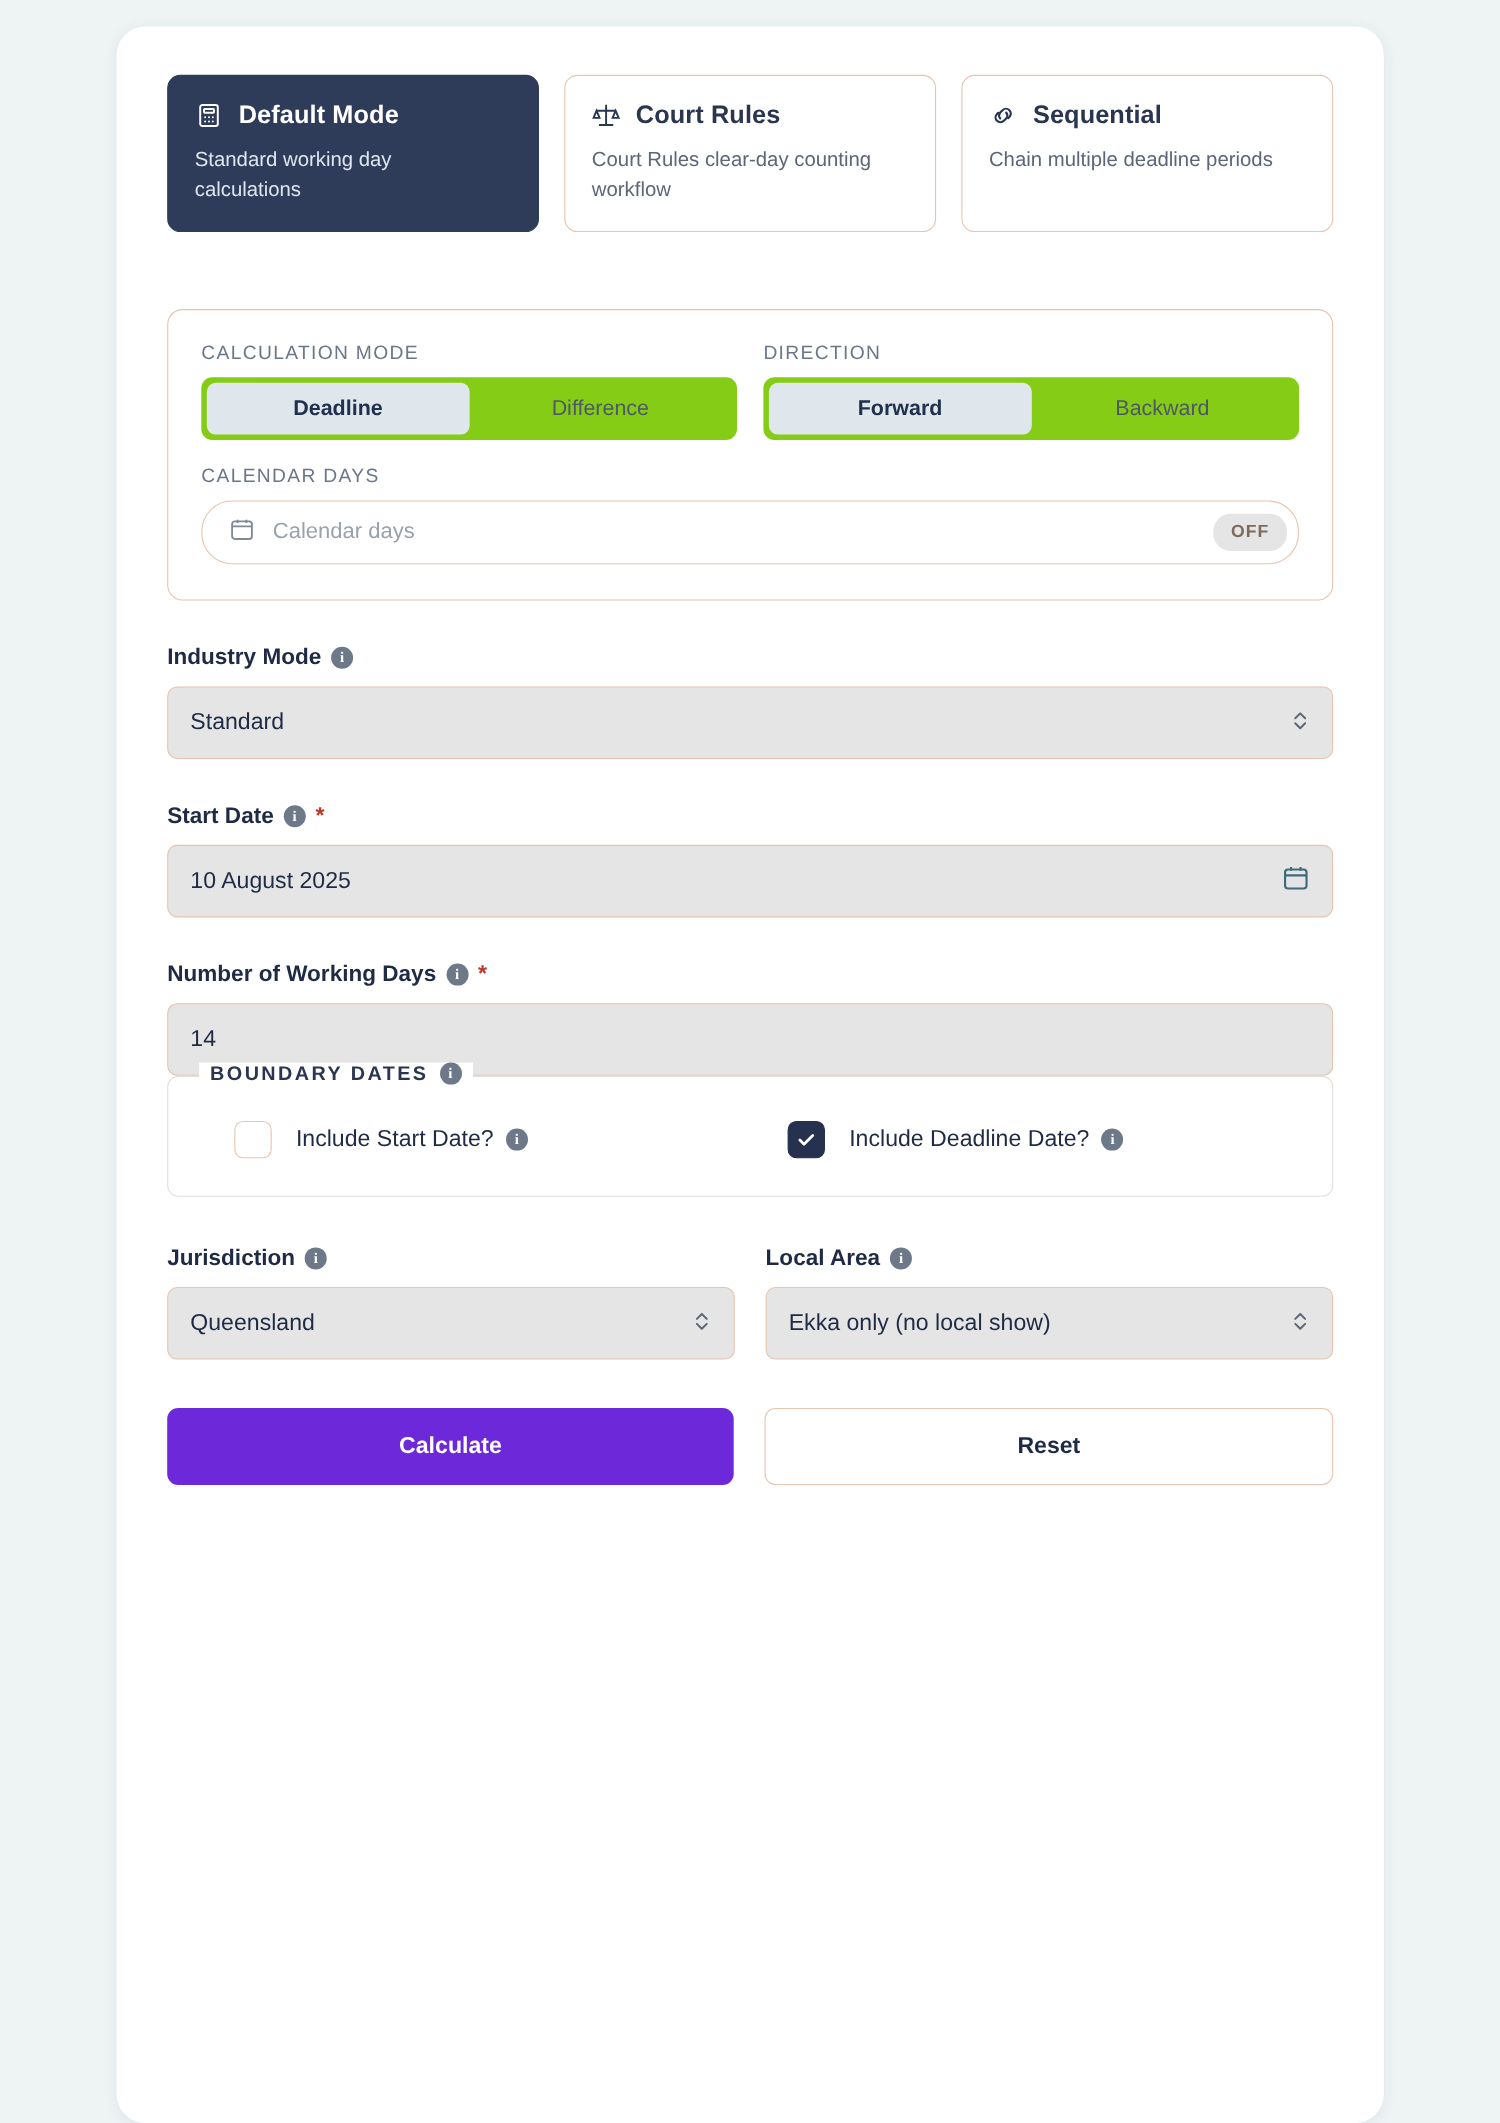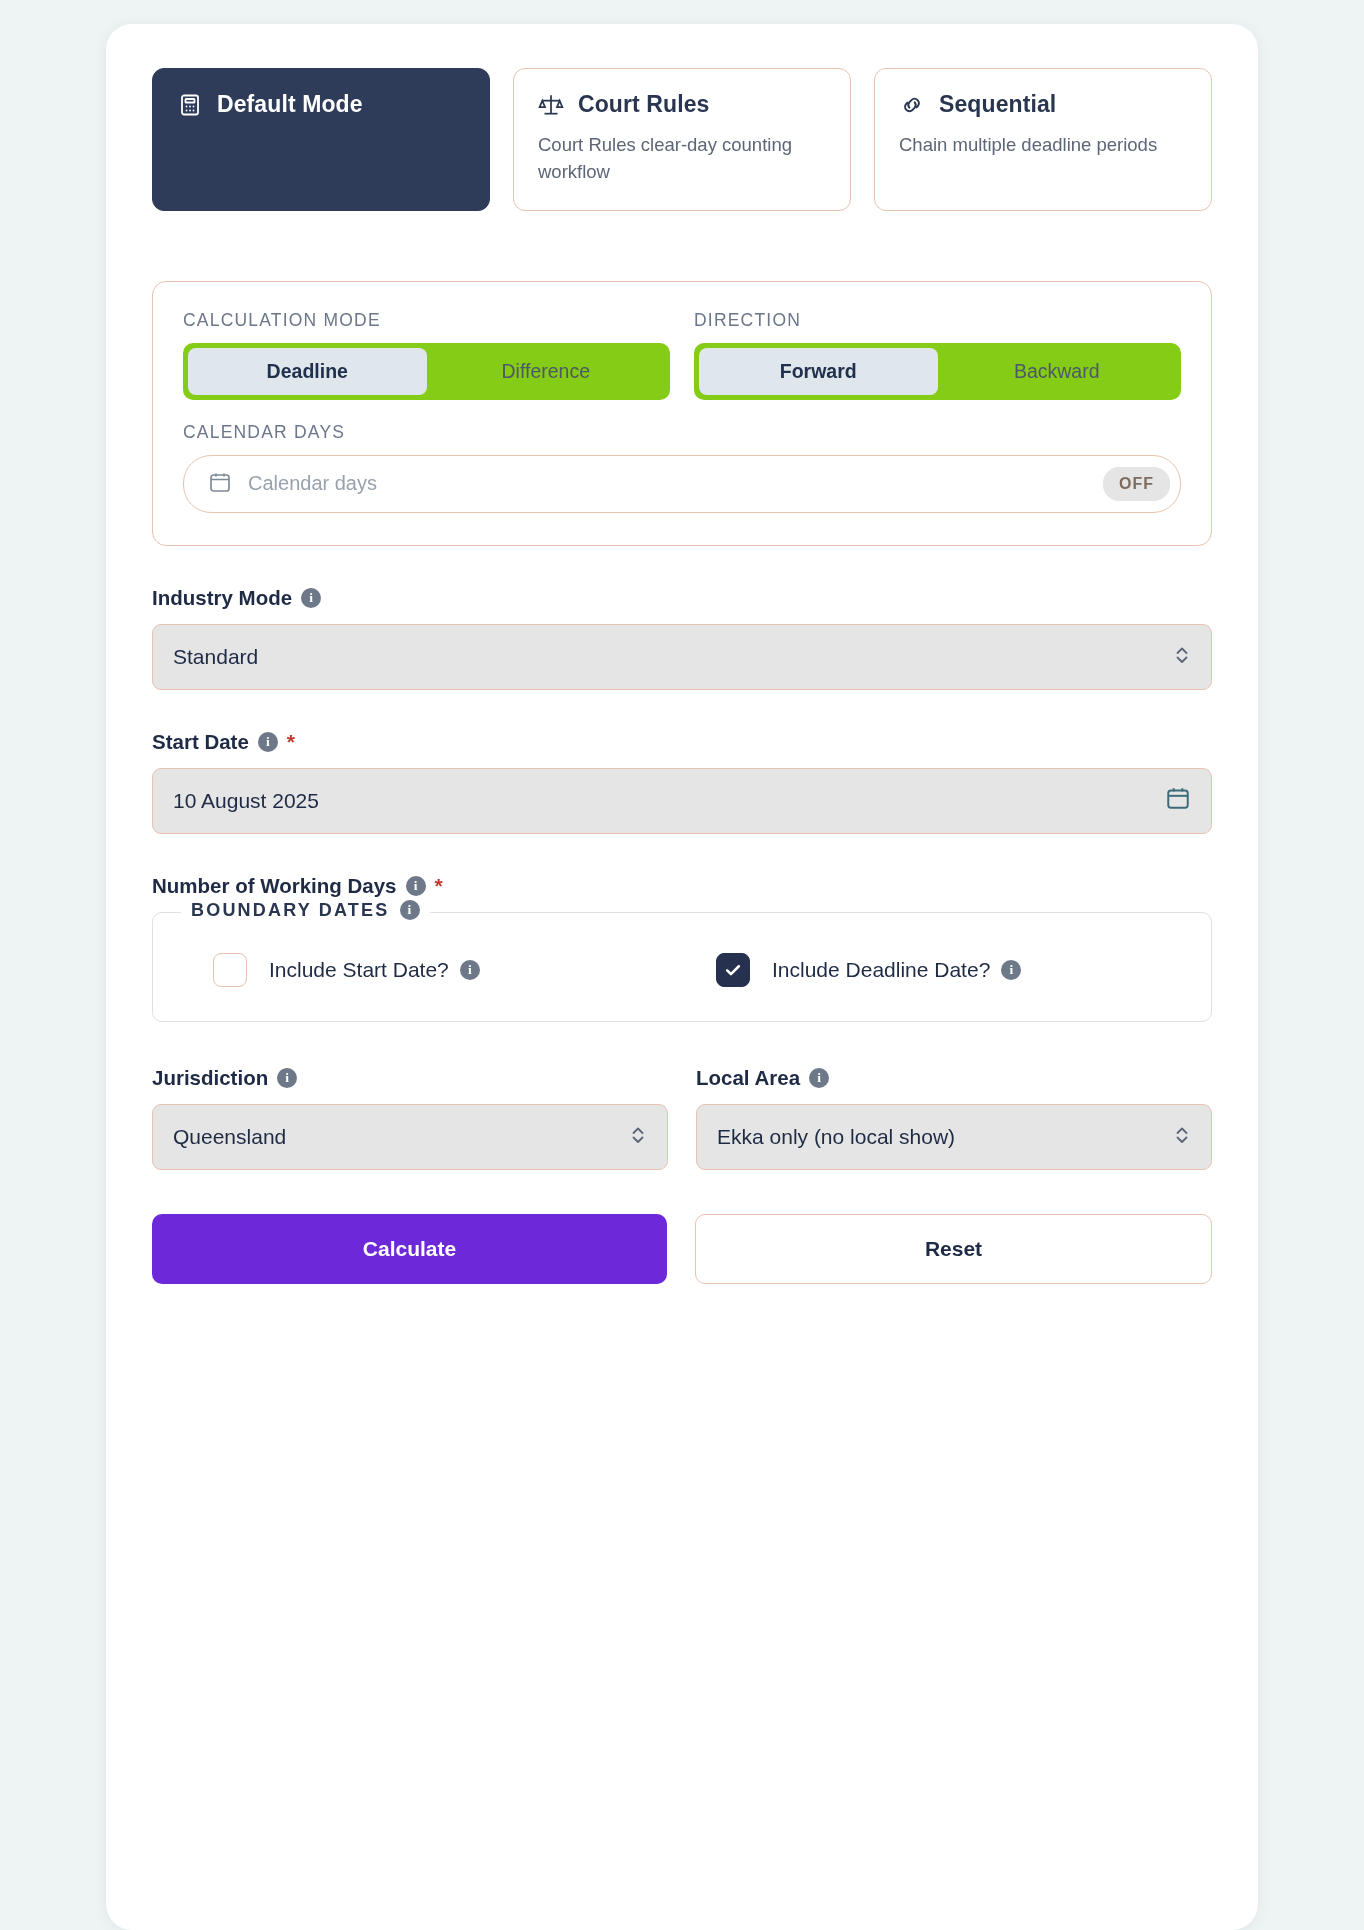--- a/index.html
+++ b/index.html
@@ -268,20 +268,21 @@
             <circle cx="8.5" cy="13.5" r="0.9" fill="currentColor" stroke="none"></circle>
             <circle cx="12" cy="13.5" r="0.9" fill="currentColor" stroke="none"></circle>
             <circle cx="15.5" cy="13.5" r="0.9" fill="currentColor" stroke="none"></circle>
             <circle cx="8.5" cy="17.5" r="0.9" fill="currentColor" stroke="none"></circle>
             <circle cx="12" cy="17.5" r="0.9" fill="currentColor" stroke="none"></circle>
             <circle cx="15.5" cy="17.5" r="0.9" fill="currentColor" stroke="none"></circle>
           </svg>
         </span>
         <span class="mode-tab-title">Default Mode</span>
       </div>
+      <div class="mode-tab-desc">Standard working day calculations</div>
     </div>
 
     <div class="mode-tab">
       <div class="mode-tab-head">
         <span class="mode-tab-icon">
           <svg width="26" height="26" viewBox="0 0 24 24" fill="none" stroke="currentColor" stroke-width="1.6">
             <path d="M12 3v17"></path>
             <path d="M6 20h12"></path>
             <path d="M4 8h16"></path>
             <path d="M4 8l-2.5 6h5z"></path>
@@ -374,20 +375,23 @@
       </span>
     </div>
   </div>
 
   <div class="field">
     <div class="field-label">
       <span>Number of Working Days</span>
       <span class="info">i</span>
       <span class="req">*</span>
     </div>
+    <div class="input">
+      <span class="val">14</span>
+    </div>
   </div>
 
   <div class="fieldset">
     <div class="legend">
       <span>BOUNDARY DATES</span>
       <span class="info">i</span>
     </div>
     <div class="checks">
       <div class="check-item">
         <span class="box"></span>

